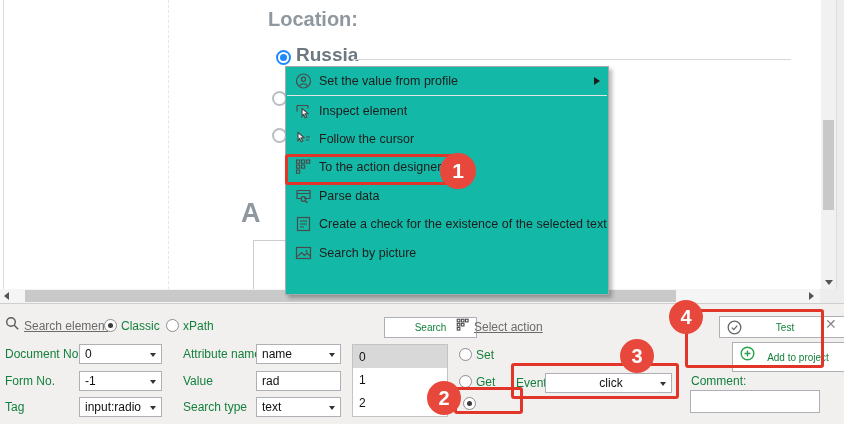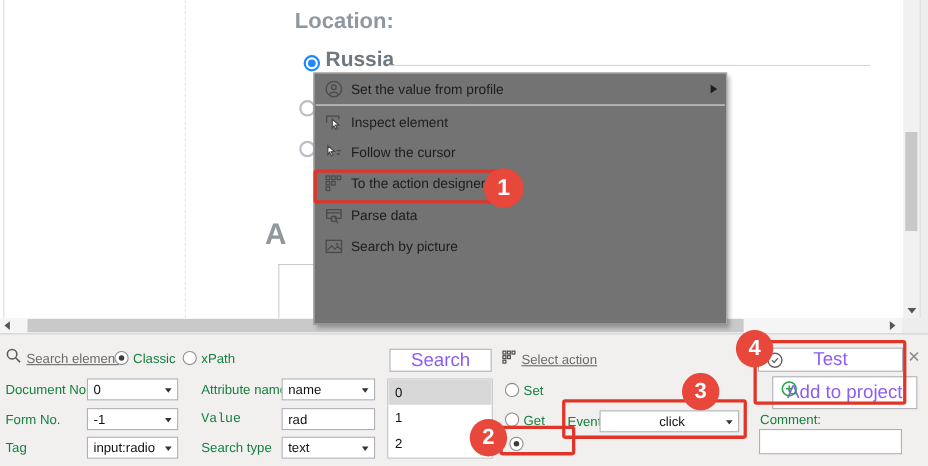--- a/index.html
+++ b/index.html
@@ -26,41 +26,41 @@
   .vscroll .thumb { position:absolute; left:2px; top:120px; width:11px; height:90px; background:#c8c8c8; }
   .arrow-down { position:absolute; left:4px; top:280px; width:0; height:0; border-left:4px solid transparent; border-right:4px solid transparent; border-top:5px solid #555; }
   .right-strip { position:absolute; left:836px; top:0; width:8px; height:289px; background:#ededed; border-left:1px solid #dcdcdc; }
   .hscroll { position:absolute; left:0; top:289px; width:820px; height:14px; background:#f5f5f5; }
   .hscroll .thumb { position:absolute; left:25px; top:1px; width:651px; height:12px; background:#c9c9c9; }
   .arrow-left { position:absolute; left:4px; top:3px; width:0; height:0; border-top:4px solid transparent; border-bottom:4px solid transparent; border-right:5px solid #555; }
   .arrow-right { position:absolute; left:809px; top:3px; width:0; height:0; border-top:4px solid transparent; border-bottom:4px solid transparent; border-left:5px solid #555; }
   .hscroll-corner { position:absolute; left:820px; top:289px; width:24px; height:14px; background:#ededed; }
 
   
-  .cmenu { position:absolute; left:285px; top:66px; width:376px; height:229px; background:#737373; border:1px solid #a9a9a9; box-shadow:3px 3px 4px rgba(0,0,0,.28); }
+  .cmenu { position:absolute; left:285px; top:66px; width:324px; height:229px; background:#14b8a6; border:1px solid #a9a9a9; box-shadow:3px 3px 4px rgba(0,0,0,.28); }
   .cmenu-item { position:relative; height:28.4px; display:flex; align-items:center; cursor:default; }
   .cmenu-item .mi-icon { position:absolute; left:9px; top:50%; transform:translateY(-50%); width:17px; height:17px; display:flex; align-items:center; justify-content:center; }
   .cmenu-item .mi-label { position:absolute; left:33px; font-size:12.5px; color:#1d1d1d; white-space:nowrap; }
   .cmenu-sep { height:1px; background:#e3e3e3; margin:0 1px; }
   .submenu-arrow { position:absolute; right:8px; top:50%; transform:translateY(-50%); width:0; height:0; border-top:4.5px solid transparent; border-bottom:4.5px solid transparent; border-left:6px solid #1d1d1d; }
   .mi-icon svg { display:block; }
 
   
   .red-box { position:absolute; border:3px solid #e2352a; border-radius:3px; z-index:40; pointer-events:none; }
   .badge { position:absolute; width:36px; height:36px; border-radius:50%; background:#e8473b; color:#fff; font-size:21px; font-weight:bold; display:flex; align-items:center; justify-content:center; z-index:50; }
   .badge.small { width:34px; height:34px; font-size:20px; }
 
   
   .panel { position:absolute; left:0; top:303px; width:844px; height:121px; background:#f1f0ef; border-top:1px solid #cfcfcf; }
   .plabel { position:absolute; font-size:12px; color:#15803d; white-space:nowrap; }
   .plink { position:absolute; font-size:12px; color:#6b6b6b; text-decoration:underline; white-space:nowrap; cursor:pointer; }
   .combo { position:absolute; height:20px; background:#fff; border:1px solid #aeb0b6; font-size:12px; color:#111; display:flex; align-items:center; padding-left:5px; }
   .combo .carrow { position:absolute; right:5px; top:8px; width:0; height:0; border-left:3.5px solid transparent; border-right:3.5px solid transparent; border-top:4px solid #333; }
   .tfield { position:absolute; height:20px; background:#fff; border:1px solid #aeb0b6; font-size:12px; color:#111; display:flex; align-items:center; padding-left:5px; }
-  .btn { position:absolute; background:#fff; border:1px solid #aeb0b6; font-size:17px; color:#8b5cf6; display:flex; align-items:center; justify-content:center; cursor:pointer; }
+  .btn { position:absolute; background:#fff; border:1px solid #aeb0b6; font-size:10px; color:#15803d; display:flex; align-items:center; justify-content:center; cursor:pointer;margin-left:30px; }
   .btn .bicon { position:absolute; left:7px; top:3px; }
   .radio { position:absolute; width:13px; height:13px; border:1px solid #8e8e8e; border-radius:50%; background:#fff; }
   .radio .dot { position:absolute; left:3px; top:3px; width:5px; height:5px; border-radius:50%; background:#3c3c3c; }
   .listbox { position:absolute; left:352px; top:40px; width:96px; height:73px; background:#fff; border:1px solid #c3c3c3; overflow:hidden; }
   .listrow { height:23px; font-size:12px; color:#111; display:flex; align-items:center; padding-left:6px; }
   .listrow.sel { background:#d8d8d8; }
   .close-x { position:absolute; left:825px; top:12px; font-size:14px; color:#8a8a8a; cursor:pointer; }
 </style>
 </head>
 <body>
@@ -155,20 +155,29 @@
           <path d="M2 3 h13 v8 h-6"></path>
             <path d="M2 3 v8 h4"></path>
             <path d="M2 6 h13"></path>
           <circle cx="8.5" cy="11.5" r="2.4"></circle>
             <path d="M10.3 13.3 l2.2 2.2"></path>
         </svg>
       </span>
       <span class="mi-label">Parse data</span>
     </div>
 
+    <div class="cmenu-item">
+      <span class="mi-icon">
+        <svg width="17" height="17" viewBox="0 0 17 17" fill="none" stroke="#4a4a4a" stroke-width="1.2">
+          <rect x="2.5" y="2" width="12" height="13"></rect>
+            <path d="M5 5.5 h7 M5 8.5 h7 M5 11.5 h4"></path>
+        </svg>
+      </span>
+      <span class="mi-label">Create a check for the existence of the selected text</span>
+    </div>
 
     <div class="cmenu-item">
       <span class="mi-icon">
         <svg width="17" height="17" viewBox="0 0 17 17" fill="none" stroke="#4a4a4a" stroke-width="1.2">
           <rect x="1.5" y="3" width="14" height="11"></rect>
             <path d="M2.5 12 l4 -4 3 3 2.5 -2.5 3.5 3.5"></path>
             <circle cx="11.5" cy="6.5" r="1" fill="#4a4a4a" stroke="none"></circle>
         </svg>
       </span>
       <span class="mi-label">Search by picture</span>
@@ -220,21 +229,21 @@
     <div class="combo" style="left:79px; top:93px; width:83px;">
       <span>input:radio</span>
       <span class="carrow"></span>
     </div>
 
     <span class="plabel" style="left:183px; top:43px;">Attribute name</span>
     <div class="combo" style="left:256px; top:40px; width:85px;">
       <span>name</span>
       <span class="carrow"></span>
     </div>
-    <span class="plabel" style="left:183px; top:70px;font-family:Liberation Mono, monospace;">Value</span>
+    <span class="plabel" style="left:183px; top:70px;">Value</span>
     <div class="tfield" style="left:256px; top:67px; width:85px;">
       <span>rad</span>
     </div>
     <span class="plabel" style="left:183px; top:96px;">Search type</span>
     <div class="combo" style="left:256px; top:93px; width:85px;">
       <span>text</span>
       <span class="carrow"></span>
     </div>
 
     <div class="listbox">

